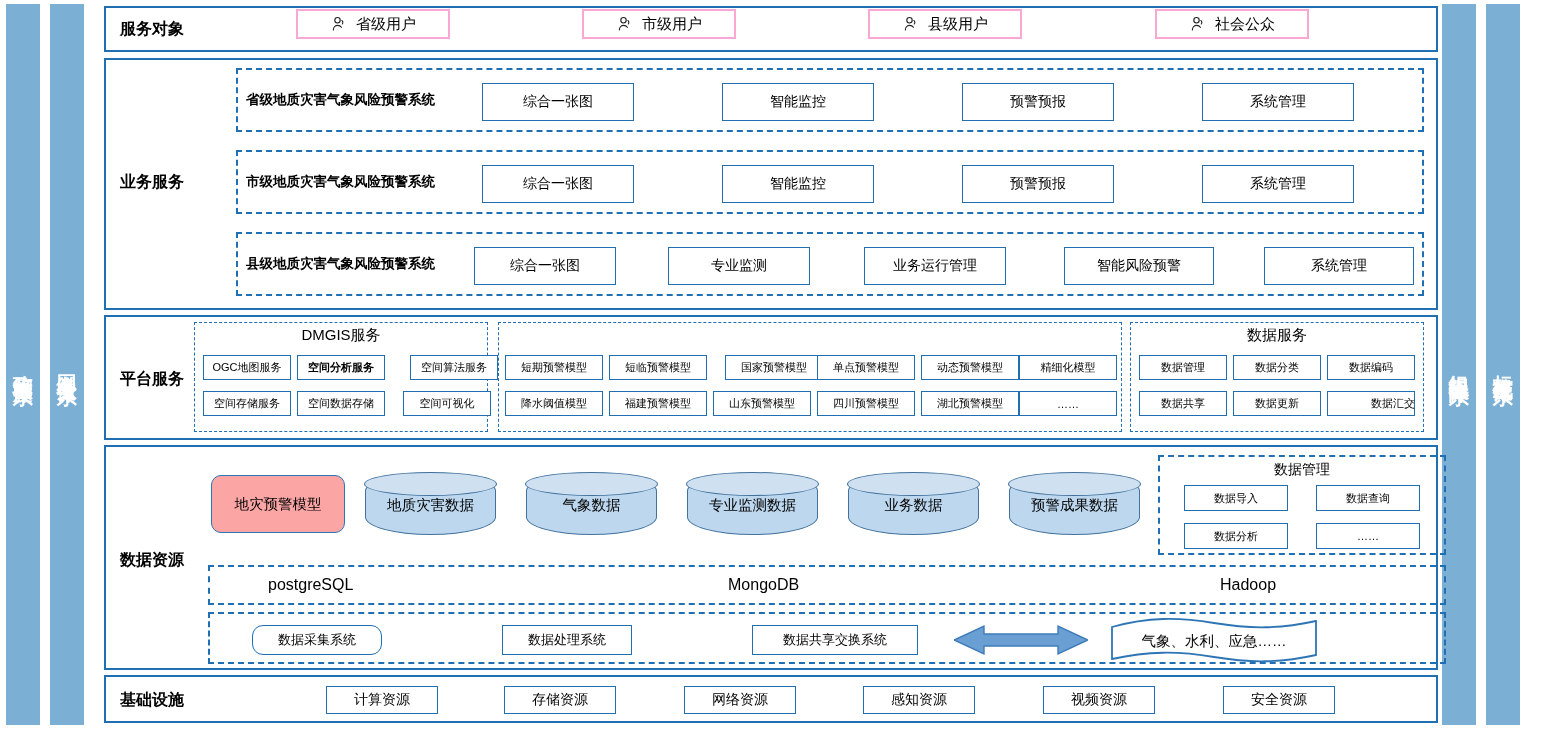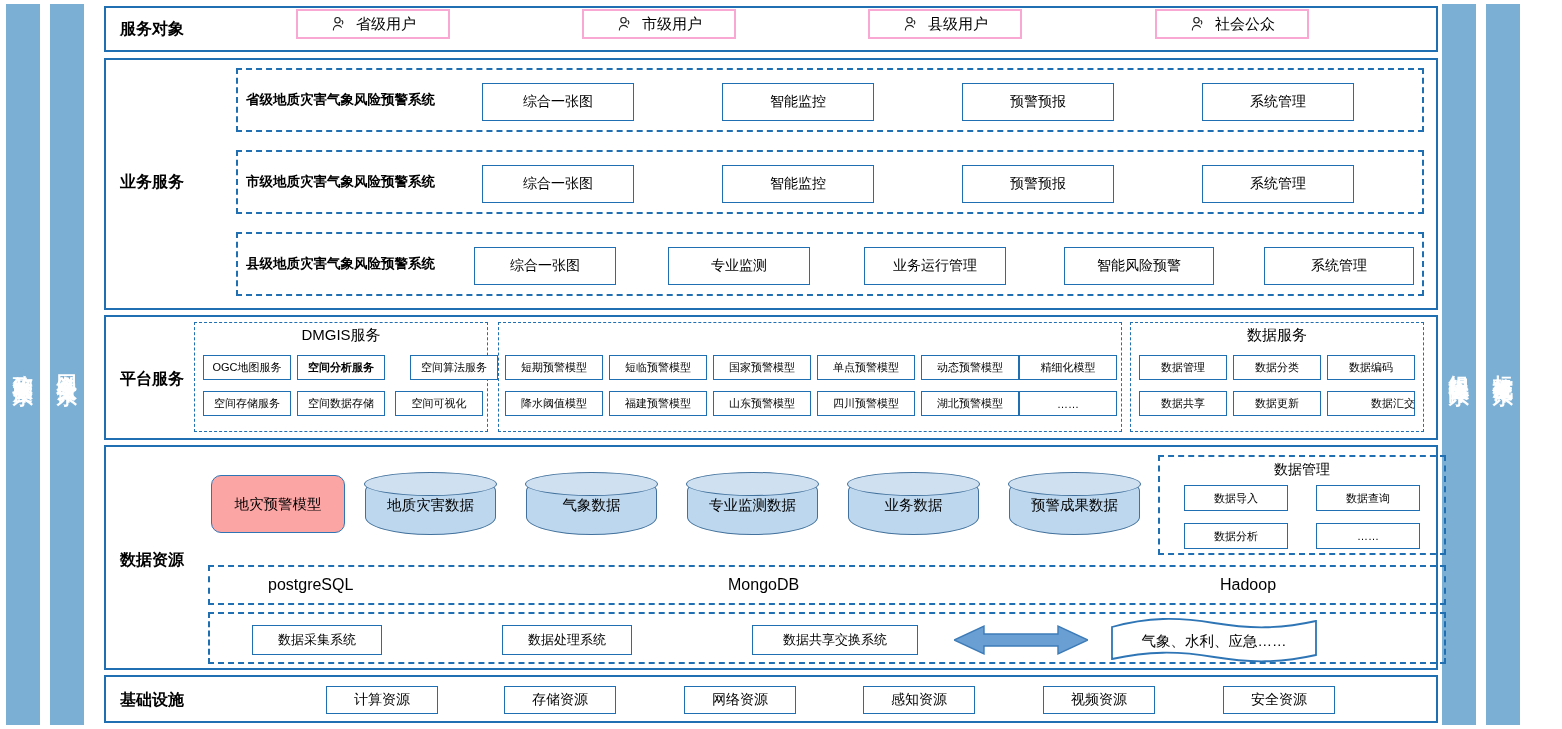--- a/index.html
+++ b/index.html
@@ -238,27 +238,27 @@
   <div class="band" id="band-platform"></div>
   <div class="band-label" style="left:120px;top:369px;">平台服务</div>
 
   <div class="pgroup" style="left:194px;top:322px;width:294px;height:110px;">
     <div class="pgroup-title">DMGIS服务</div>
     <div class="pcell" style="left:8px;top:32px;width:88px;">OGC地图服务</div>
     <div class="pcell" style="left:102px;top:32px;width:88px;font-weight:bold;">空间分析服务</div>
     <div class="pcell" style="left:183px;top:32px;width:88px;margin-left:32px;">空间算法服务</div>
     <div class="pcell" style="left:8px;top:68px;width:88px;">空间存储服务</div>
     <div class="pcell" style="left:102px;top:68px;width:88px;">空间数据存储</div>
-    <div class="pcell" style="left:200px;top:68px;width:88px;">空间可视化</div>
+    <div class="pcell" style="left:208px;top:68px;width:88px;">空间可视化</div>
   </div>
 
   <div class="pgroup" style="left:498px;top:322px;width:624px;height:110px;">
     <div class="pcell" style="left:6px;top:32px;width:98px;">短期预警模型</div>
     <div class="pcell" style="left:110px;top:32px;width:98px;">短临预警模型</div>
-    <div class="pcell" style="left:214px;top:32px;width:98px;">国家预警模型</div>
+    <div class="pcell" style="left:226px;top:32px;width:98px;">国家预警模型</div>
     <div class="pcell" style="left:318px;top:32px;width:98px;">单点预警模型</div>
     <div class="pcell" style="left:422px;top:32px;width:98px;">动态预警模型</div>
     <div class="pcell" style="left:520px;top:32px;width:98px;">精细化模型</div>
     <div class="pcell" style="left:6px;top:68px;width:98px;">降水阈值模型</div>
     <div class="pcell" style="left:110px;top:68px;width:98px;">福建预警模型</div>
     <div class="pcell" style="left:214px;top:68px;width:98px;">山东预警模型</div>
     <div class="pcell" style="left:318px;top:68px;width:98px;">四川预警模型</div>
     <div class="pcell" style="left:422px;top:68px;width:98px;">湖北预警模型</div>
     <div class="pcell" style="left:520px;top:68px;width:98px;">……</div>
   </div>
@@ -307,21 +307,21 @@
     <div class="pcell" style="left:156px;top:66px;width:104px;height:26px;">……</div>
   </div>
 
   <div class="ddash" style="left:208px;top:565px;width:1238px;height:40px;">
     <div class="dbname" style="left:58px;">postgreSQL</div>
     <div class="dbname" style="left:518px;">MongoDB</div>
     <div class="dbname" style="left:1010px;">Hadoop</div>
   </div>
 
   <div class="ddash" style="left:208px;top:612px;width:1238px;height:52px;">
-    <div class="obox" style="position:absolute;left:42px;top:11px;width:130px;height:30px;font-size:13px;">数据采集系统</div>
+    <div class="obox" style="position:absolute;left:42px;top:11px;width:130px;height:30px;font-size:13px;border-radius:11px;">数据采集系统</div>
     <div class="obox" style="position:absolute;left:292px;top:11px;width:130px;height:30px;font-size:13px;">数据处理系统</div>
     <div class="obox" style="position:absolute;left:542px;top:11px;width:166px;height:30px;font-size:13px;">数据共享交换系统</div>
 
     <svg class="dblarrow" style="left:744px;top:10px;width:134px;height:32px;" viewBox="0 0 134 32">
       <polygon points="0,16 30,2 30,10 104,10 104,2 134,16 104,30 104,22 30,22 30,30" fill="#6A9FD4" stroke="#3E7CB8" stroke-width="1.4"></polygon>
     </svg>
 
     <svg class="wave" style="left:898px;top:3px;width:212px;height:48px;" viewBox="0 0 212 48">
       <path d="M4,10 C40,0 70,0 106,6 C142,12 172,12 208,4 L208,38 C172,46 142,46 106,40 C70,34 40,34 4,42 Z" fill="#ffffff" stroke="#2E75B6" stroke-width="1.8"></path>
     </svg>

